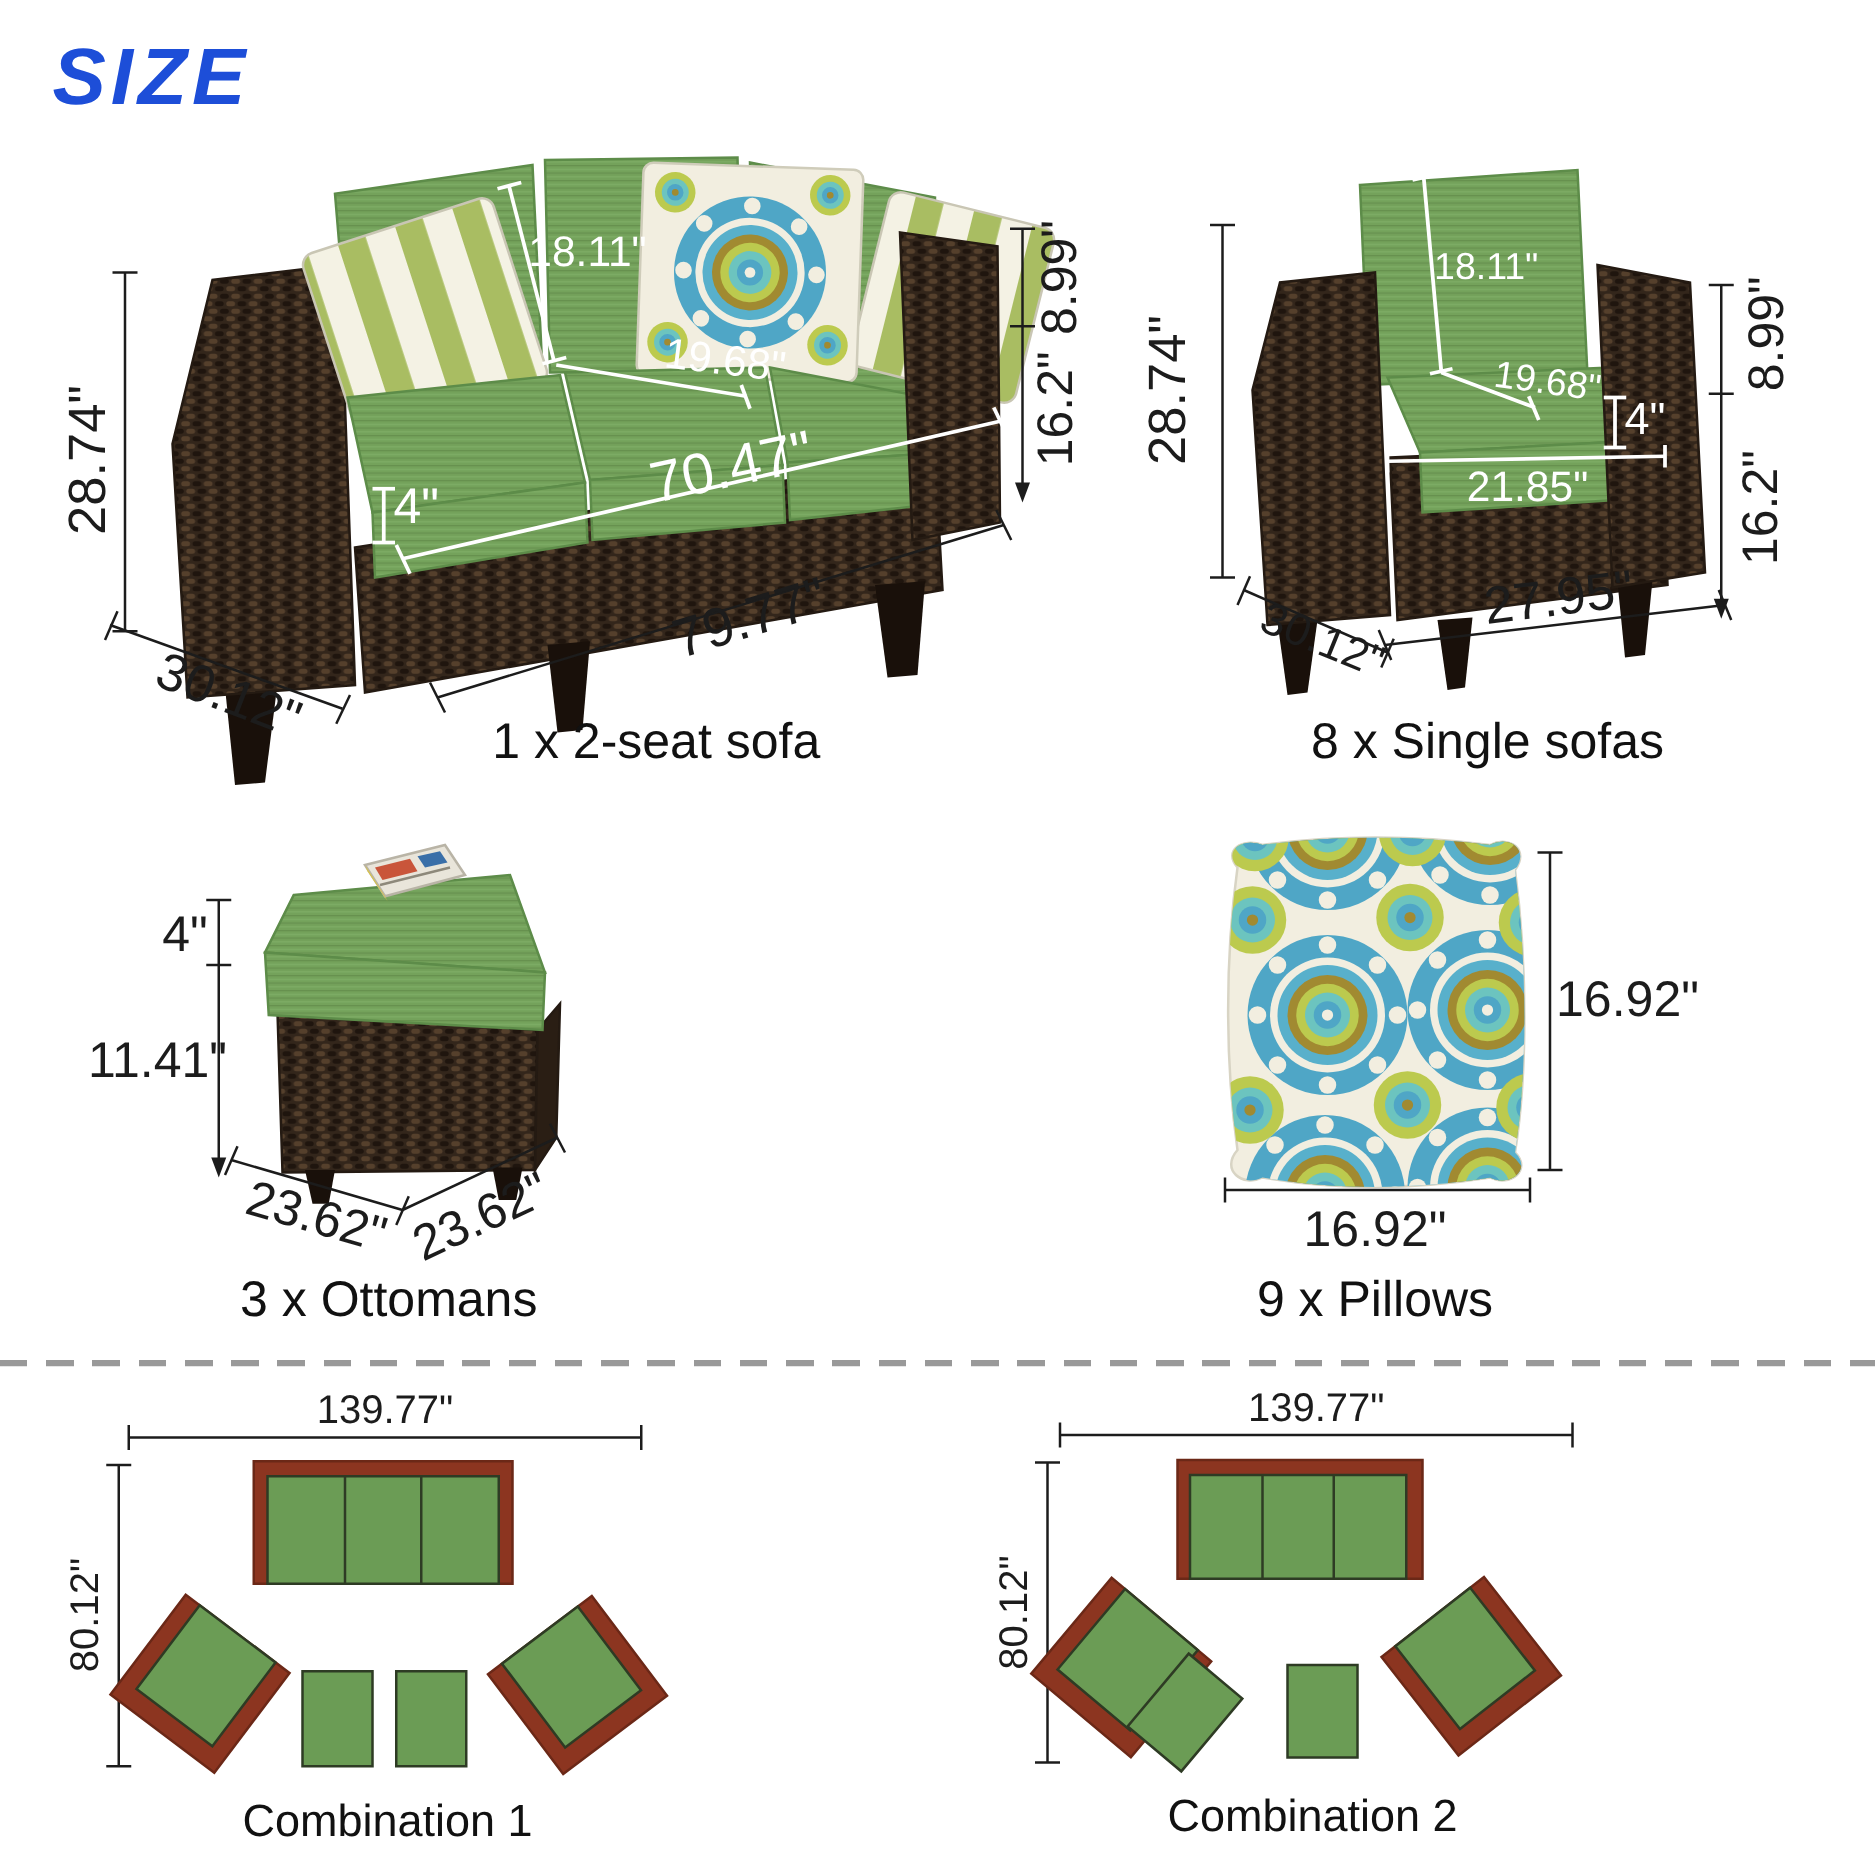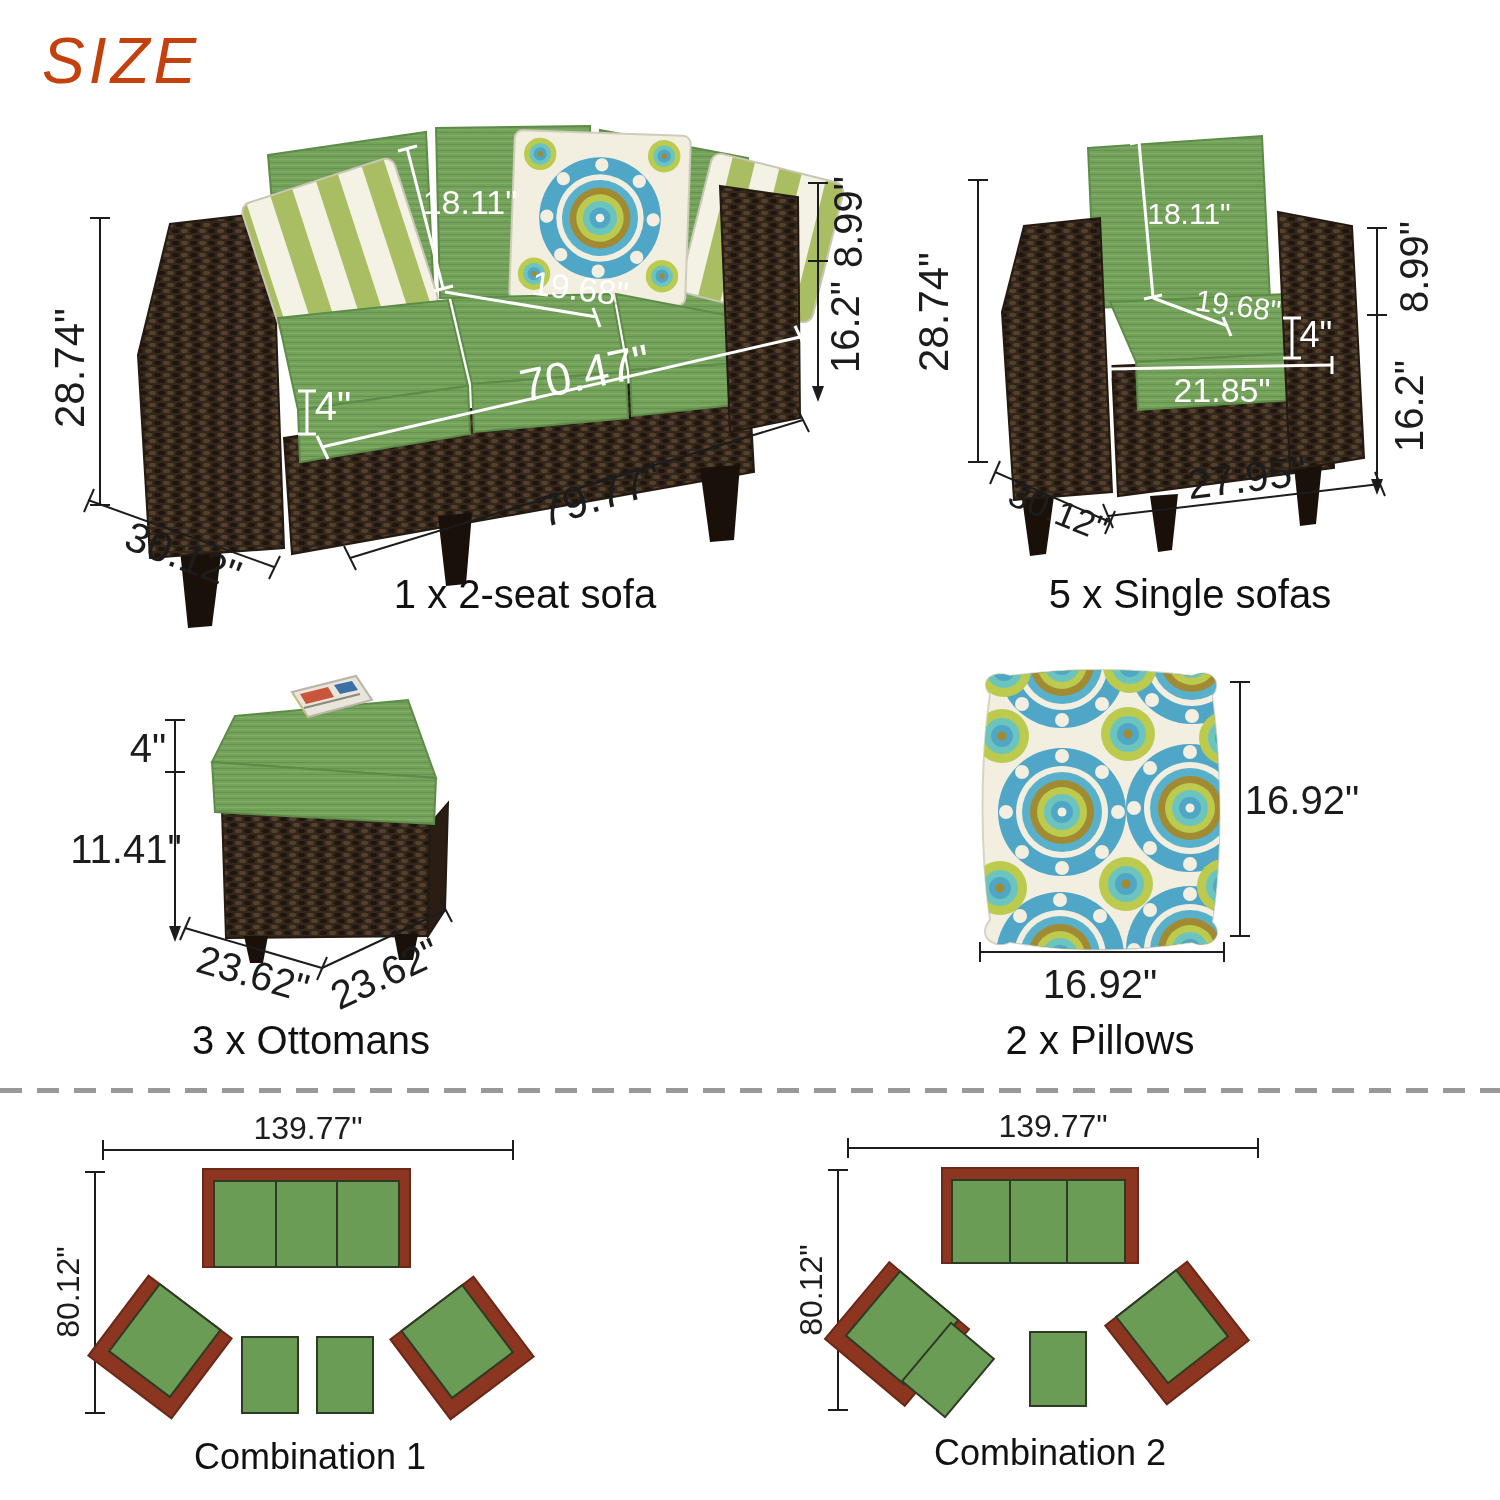--- a/index.html
+++ b/index.html
@@ -6,22 +6,22 @@
   #stage{position:relative;width:1500px;height:1500px;background:#ffffff;overflow:hidden;
          font-family:"Liberation Sans",sans-serif;}
   #art{position:absolute;left:0;top:0;}
   .dim{position:absolute;white-space:nowrap;color:#1c1c1c;
        font-family:"Liberation Sans",sans-serif;
        transform:translate(-50%,-50%) rotate(var(--r,0deg));}
   .dim.w{color:#ffffff;}
   .plabel{position:absolute;white-space:nowrap;color:#111;font-size:40px;
           font-family:"Liberation Sans",sans-serif;transform:translate(-50%,-50%);}
   .combo-label{font-size:36px;}
-  #size-title{position:absolute;left:42px;top:24px;font-style:italic;font-weight:400;
-              font-size:64px;letter-spacing:4px;color:#c2410c;}
+  #size-title{position:absolute;left:42px;top:24px;font-style:italic;font-weight:700;
+              font-size:64px;letter-spacing:4px;color:#1d4ed8;}
   #divider{position:absolute;left:0;top:1088px;width:1500px;height:5px;
            background:repeating-linear-gradient(90deg,#999 0 22px,transparent 22px 37px);}
 </style>
 </head>
 <body>
 
 <div id="stage">
 
 <svg id="art" width="1500" height="1500" viewBox="0 0 1500 1500">
   <defs>
@@ -307,31 +307,31 @@
 
 <div class="dim w" style="left:1189px;top:214px;font-size:30px;">18.11"</div>
 <div class="dim w" style="left:1238px;top:306px;font-size:30px;--r:8deg;">19.68"</div>
 <div class="dim w" style="left:1316px;top:335px;font-size:36px;">4"</div>
 <div class="dim w" style="left:1222px;top:390px;font-size:34px;">21.85"</div>
 <div class="dim" style="left:934px;top:312px;font-size:42px;--r:-90deg;">28.74"</div>
 <div class="dim" style="left:1414px;top:267px;font-size:40px;--r:-90deg;">8.99"</div>
 <div class="dim" style="left:1409px;top:406px;font-size:40px;--r:-90deg;">16.2"</div>
 <div class="dim" style="left:1247px;top:478px;font-size:42px;--r:-7deg;">27.95"</div>
 <div class="dim" style="left:1058px;top:512px;font-size:36px;--r:22deg;">30.12"</div>
-<div class="plabel" style="left:1190px;top:594px;">5 x Single sofas</div>
+<div class="plabel" style="left:1190px;top:594px;">8 x Single sofas</div>
 
 <div class="dim" style="left:148px;top:748px;font-size:40px;">4"</div>
 <div class="dim" style="left:126px;top:849px;font-size:40px;">11.41"</div>
 <div class="dim" style="left:253px;top:974px;font-size:40px;--r:16deg;">23.62"</div>
 <div class="dim" style="left:385px;top:974px;font-size:40px;--r:-25deg;">23.62"</div>
 <div class="plabel" style="left:311px;top:1040px;">3 x Ottomans</div>
 
 <div class="dim" style="left:1302px;top:800px;font-size:40px;">16.92"</div>
 <div class="dim" style="left:1100px;top:984px;font-size:40px;">16.92"</div>
-<div class="plabel" style="left:1100px;top:1040px;">2 x Pillows</div>
+<div class="plabel" style="left:1100px;top:1040px;">9 x Pillows</div>
 
 <div class="dim" style="left:308px;top:1128px;font-size:32px;">139.77"</div>
 <div class="dim" style="left:68px;top:1292px;font-size:32px;--r:-90deg;">80.12"</div>
 <div class="plabel combo-label" style="left:310px;top:1457px;">Combination 1</div>
 <div class="dim" style="left:1053px;top:1126px;font-size:32px;">139.77"</div>
 <div class="dim" style="left:811px;top:1290px;font-size:32px;--r:-90deg;">80.12"</div>
 <div class="plabel combo-label" style="left:1050px;top:1453px;">Combination 2</div>
 
 </div>
 

